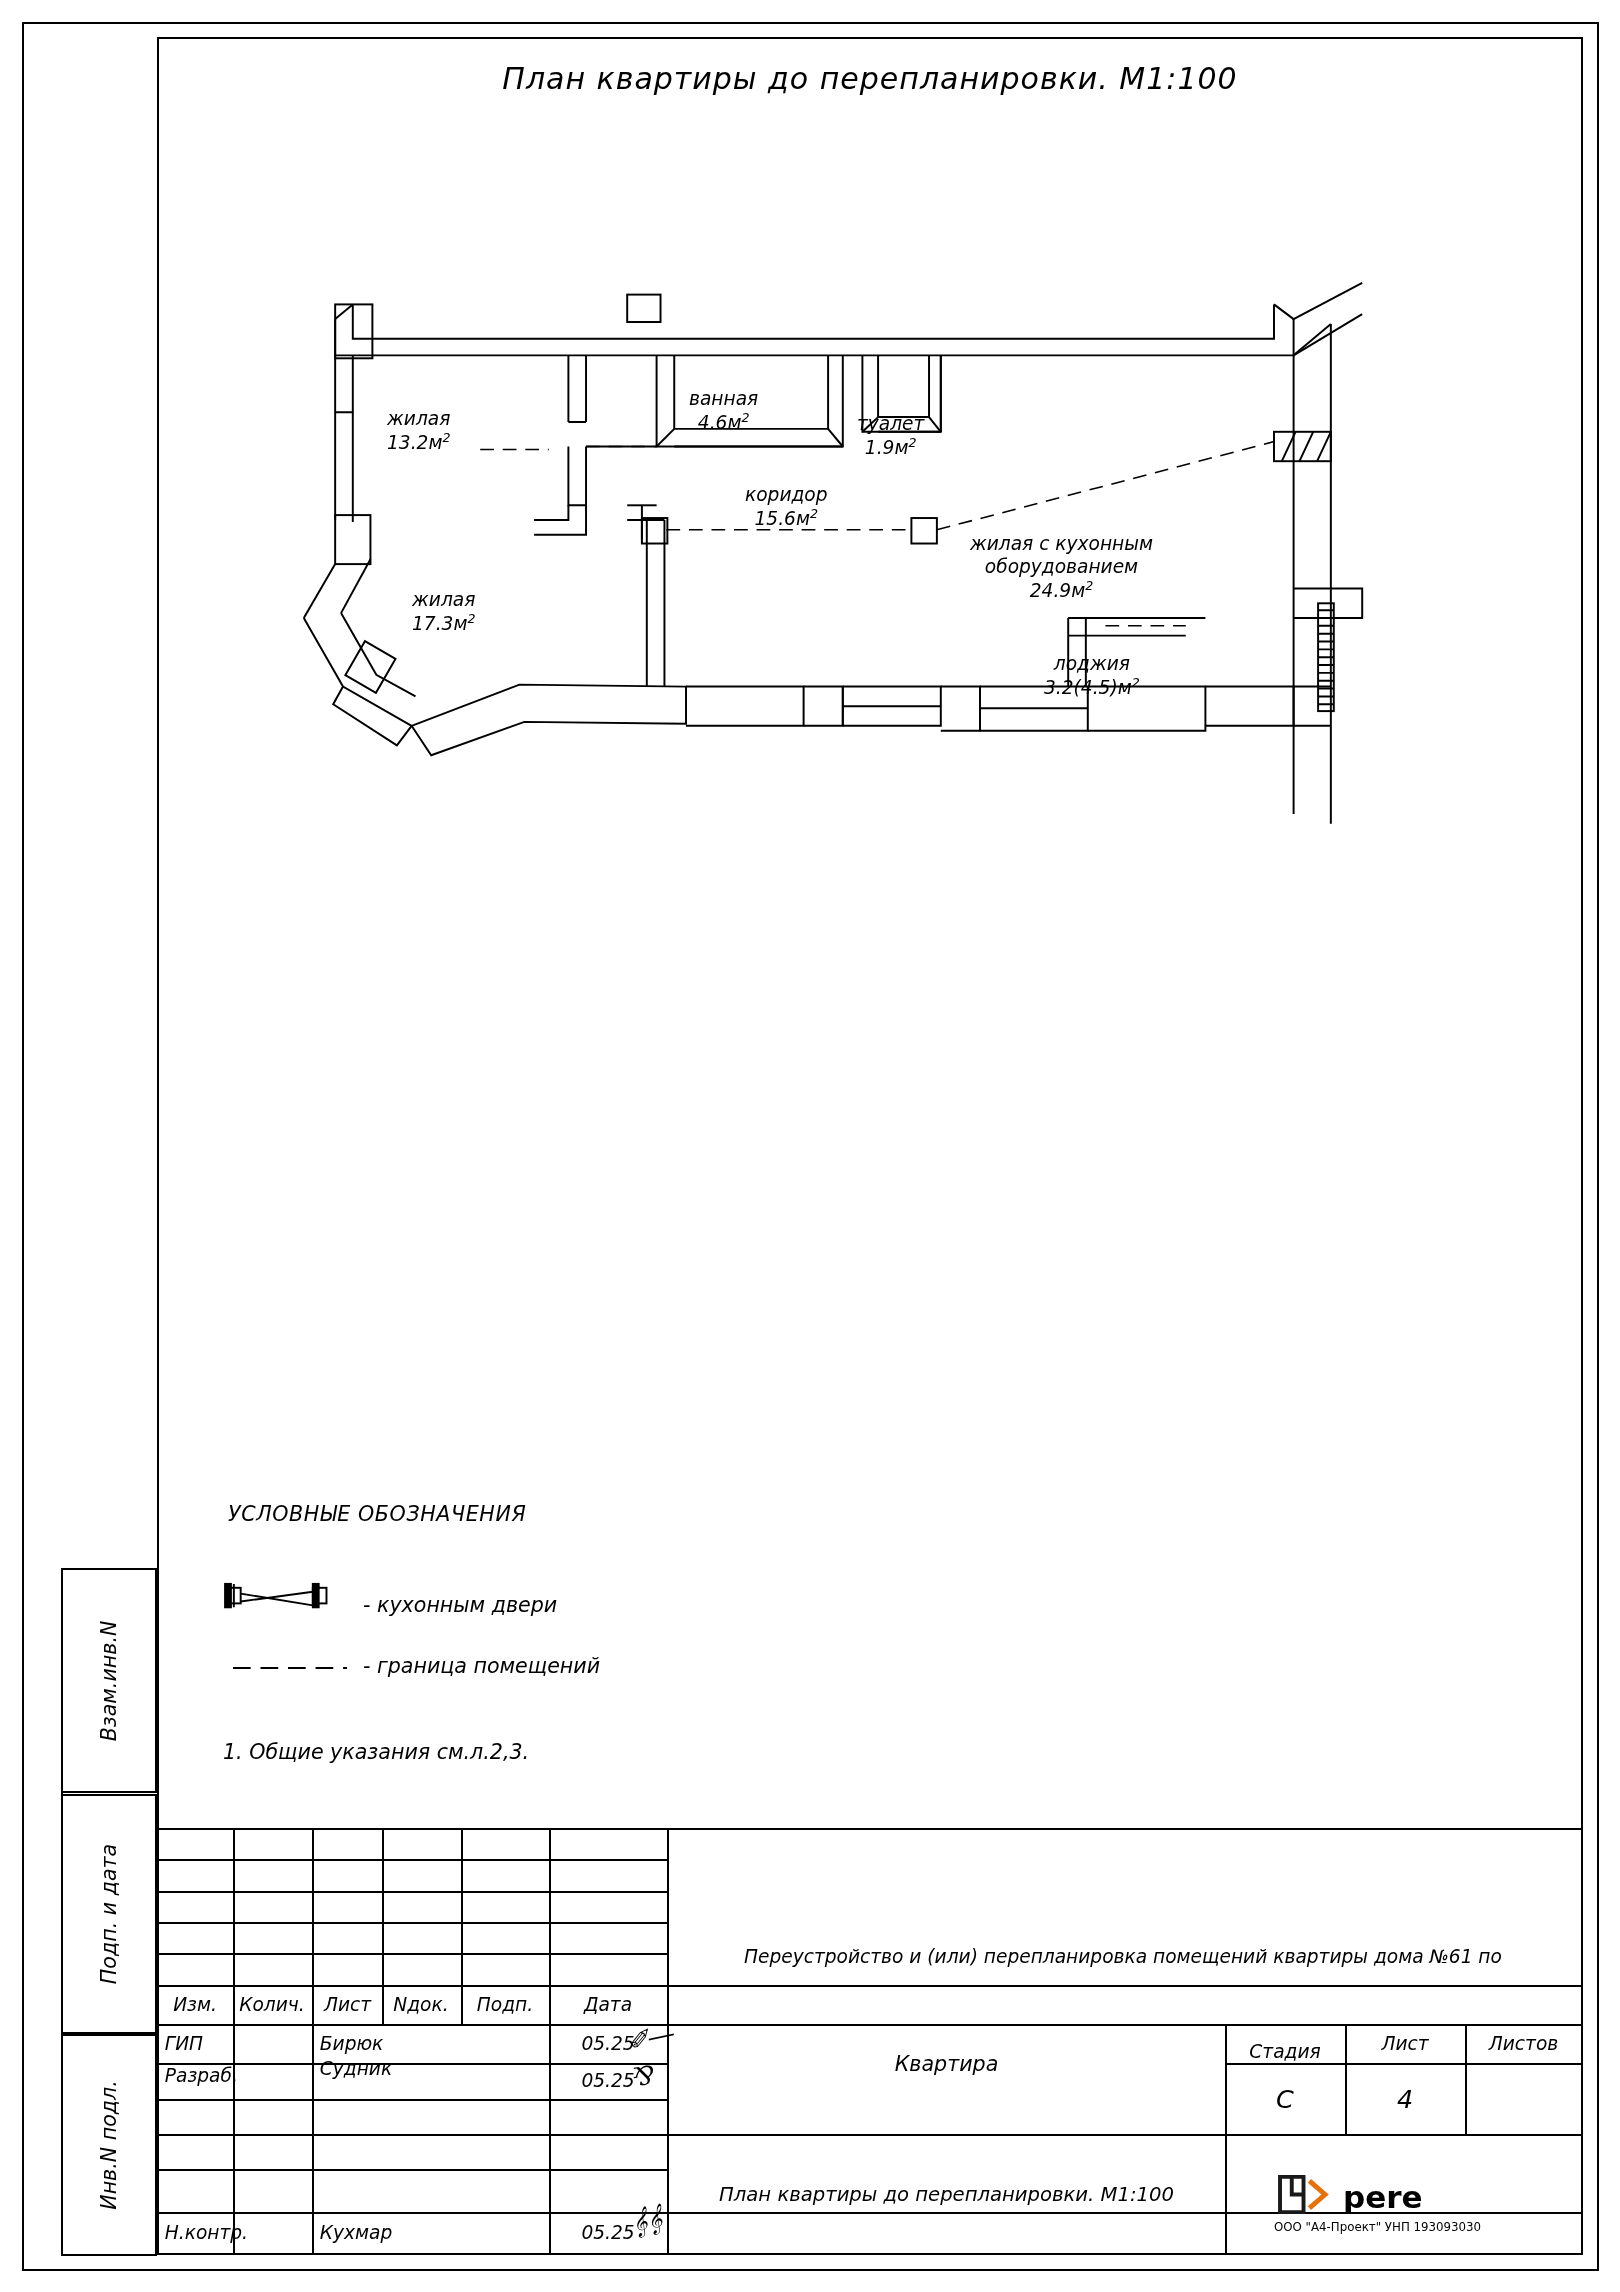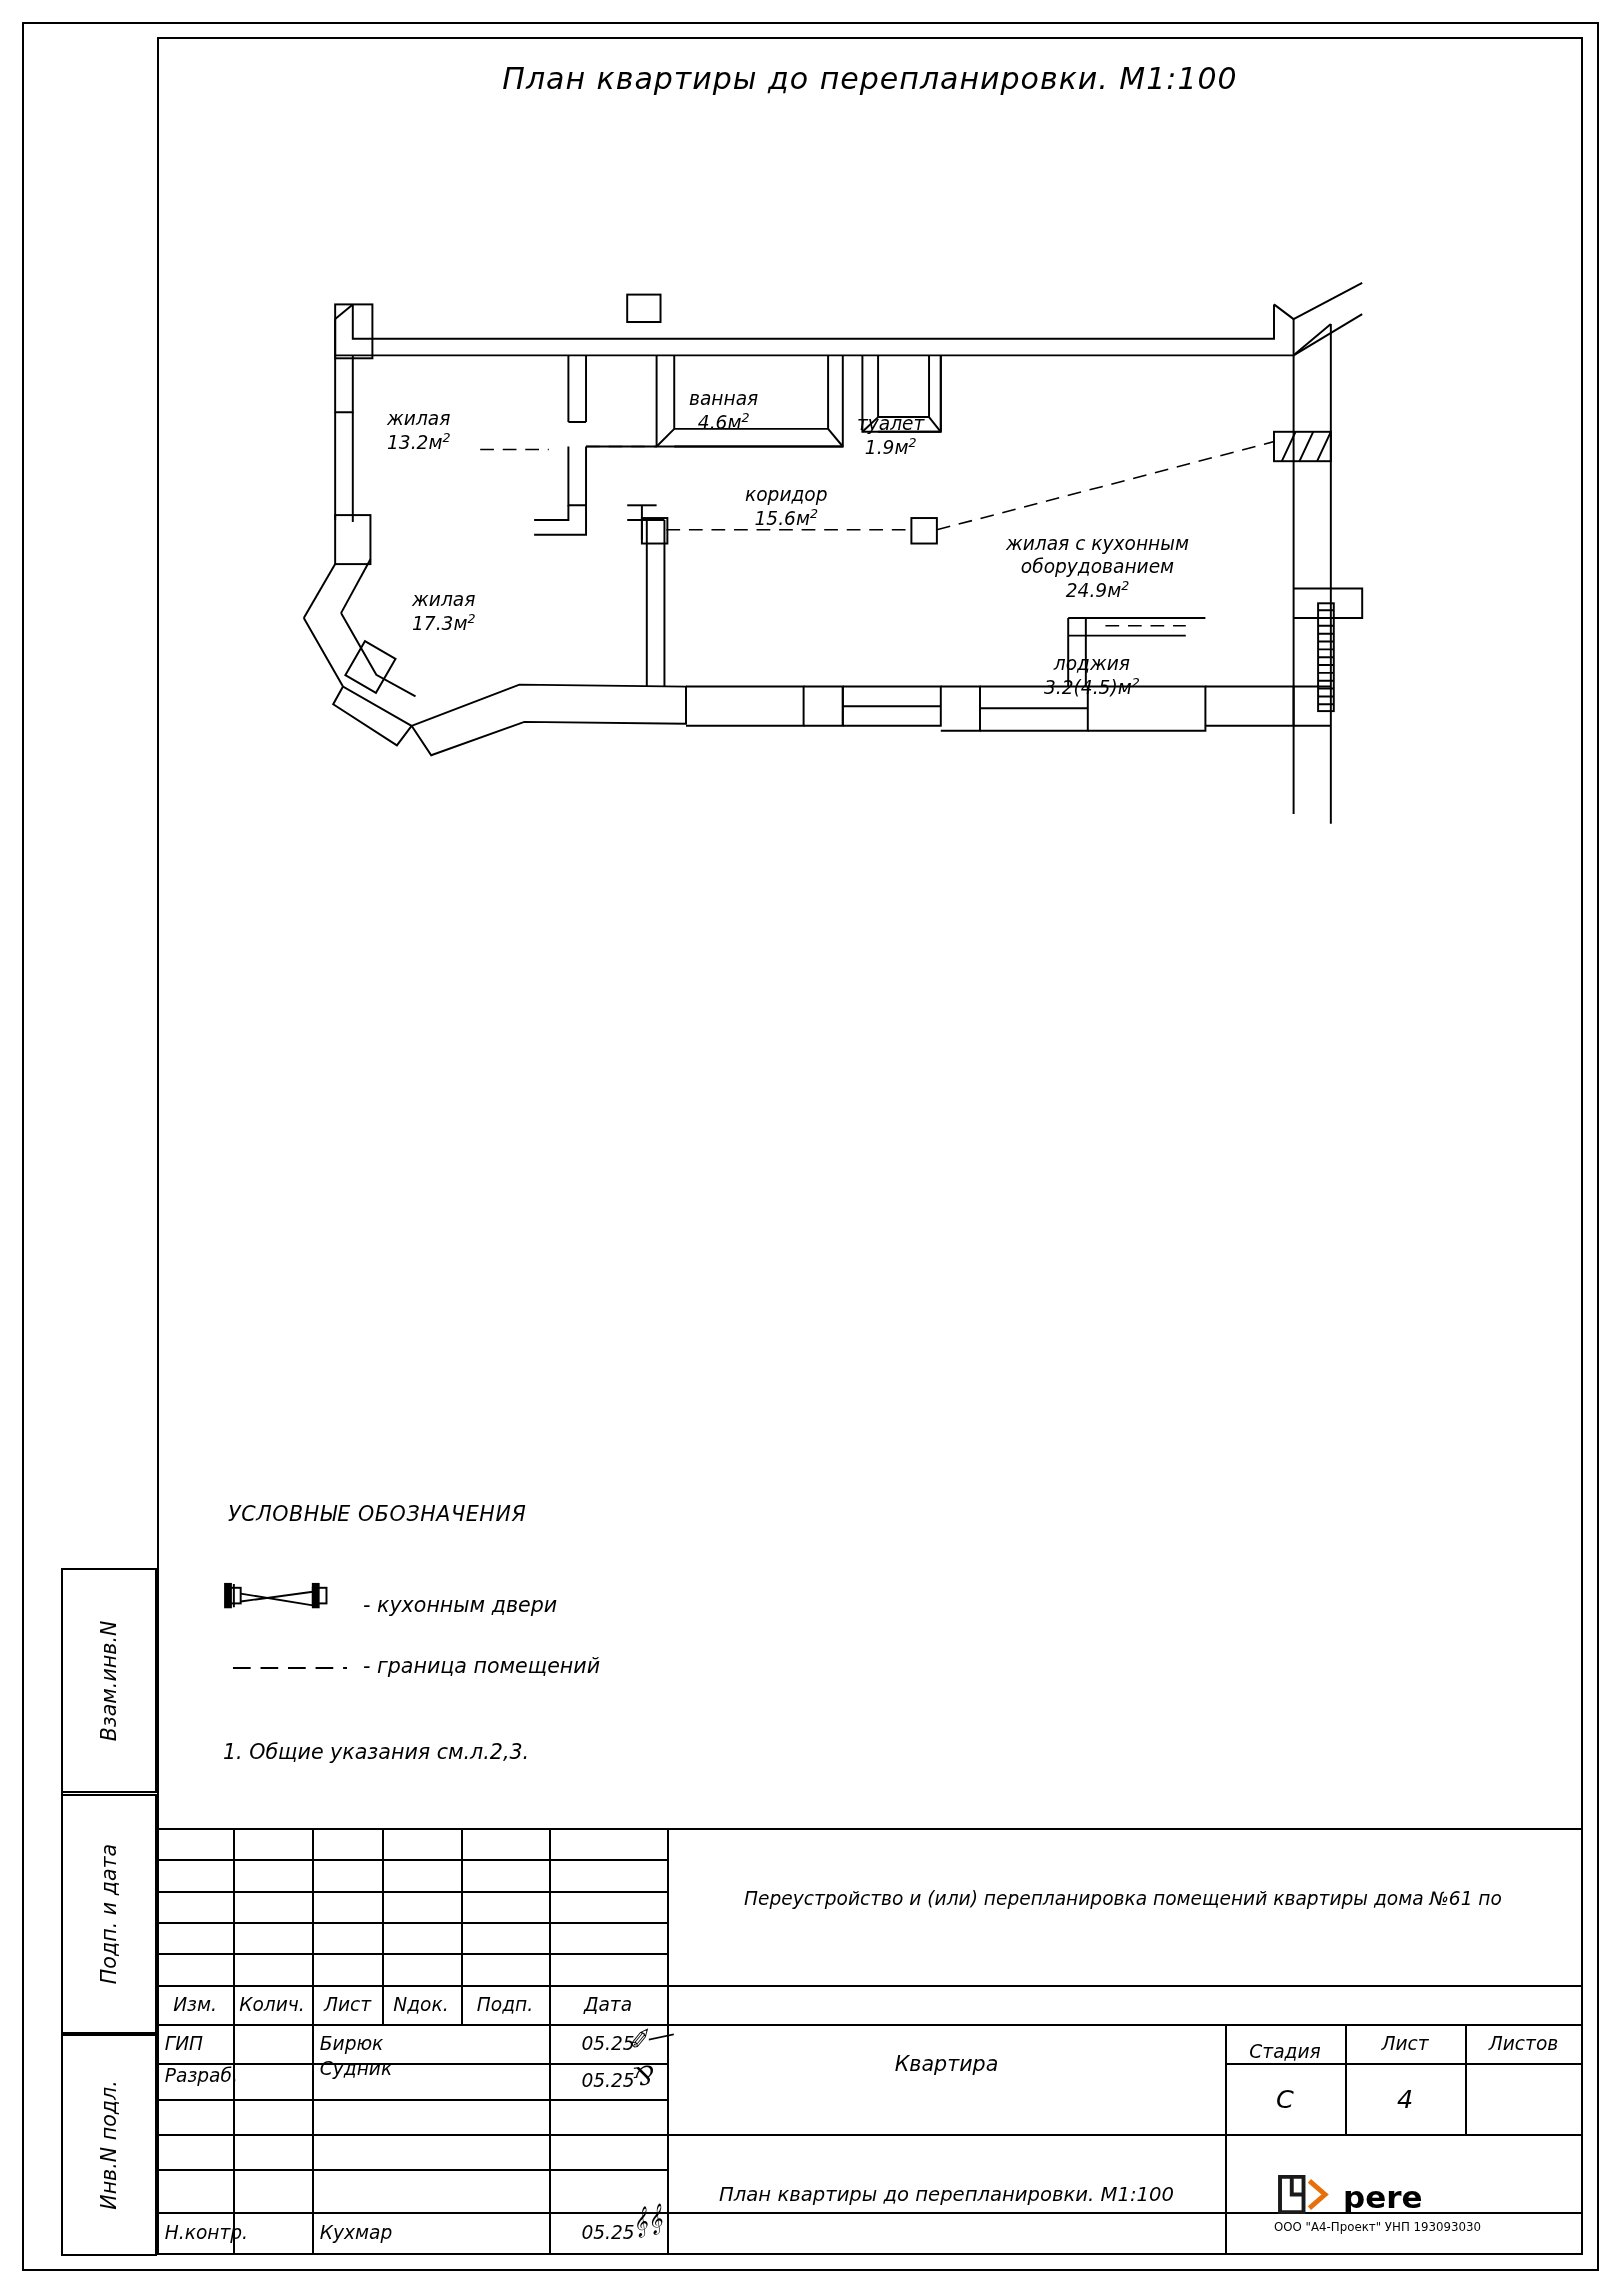--- a/index.html
+++ b/index.html
@@ -330,21 +330,21 @@
     <div class="room-label" style="left:563px; top:147px;">
       <div>туалет</div>
       <div><span>1.9</span><span>м</span><sup>2</sup></div>
     </div>
 
     <div class="room-label" style="left:451px; top:218px;">
       <div>коридор</div>
       <div><span>15.6</span><span>м</span><sup>2</sup></div>
     </div>
 
-    <div class="room-label" style="left:712px; top:267px;">
+    <div class="room-label" style="left:676px; top:267px;">
       <div>жилая с кухонным</div>
       <div>оборудованием</div>
       <div><span>24.9</span><span>м</span><sup>2</sup></div>
     </div>
 
     <div class="room-label" style="left:118px; top:323px;">
       <div>жилая</div>
       <div><span>17.3</span><span>м</span><sup>2</sup></div>
     </div>
 
@@ -426,21 +426,21 @@
 
     <div class="cell left" style="left:0; top:271px; width:155px; height:35px;"></div>
     <div class="cell left" style="left:155px; top:271px; width:237px; height:35px;"></div>
     <div class="cell center" style="left:392px; top:271px; width:118px; height:35px;"></div>
 
     <div class="cell left" style="left:0; top:384px; width:155px; height:41px;">Н.контр.</div>
     <div class="cell left" style="left:155px; top:384px; width:237px; height:41px;">Кухмар</div>
     <div class="cell center" style="left:392px; top:384px; width:118px; height:41px;">05.25</div>
 
     <div class="cell title-wrap" style="left:510px; top:19.6px; width:912px; height:137px; padding:0 13.7px; text-align:center;">
-      <div style="margin-top:38px;"><span>Переустройство и (или) перепланировка помещений квартиры дома №61 по</span></div>
+      <div style="margin-top:96px;"><span>Переустройство и (или) перепланировка помещений квартиры дома №61 по</span></div>
     </div>
 
     <div class="cell center big" style="left:510px; top:196px; width:559px; height:80px;">Квартира</div>
 
     <div class="cell center" style="left:1068px; top:196px; width:120px; height:54px;border-radius:10px;">Стадия</div>
     <div class="cell center" style="left:1188px; top:196px; width:120px; height:39px;">Лист</div>
     <div class="cell center" style="left:1308px; top:196px; width:117px; height:39px;">Листов</div>
     <div class="cell center big" style="left:1068px; top:235px; width:120px; height:71px; font-size:25.5px;">С</div>
     <div class="cell center big" style="left:1188px; top:235px; width:120px; height:71px; font-size:25.5px;">4</div>
     <div class="cell center big" style="left:1308px; top:235px; width:117px; height:71px; font-size:25.5px;"></div>

